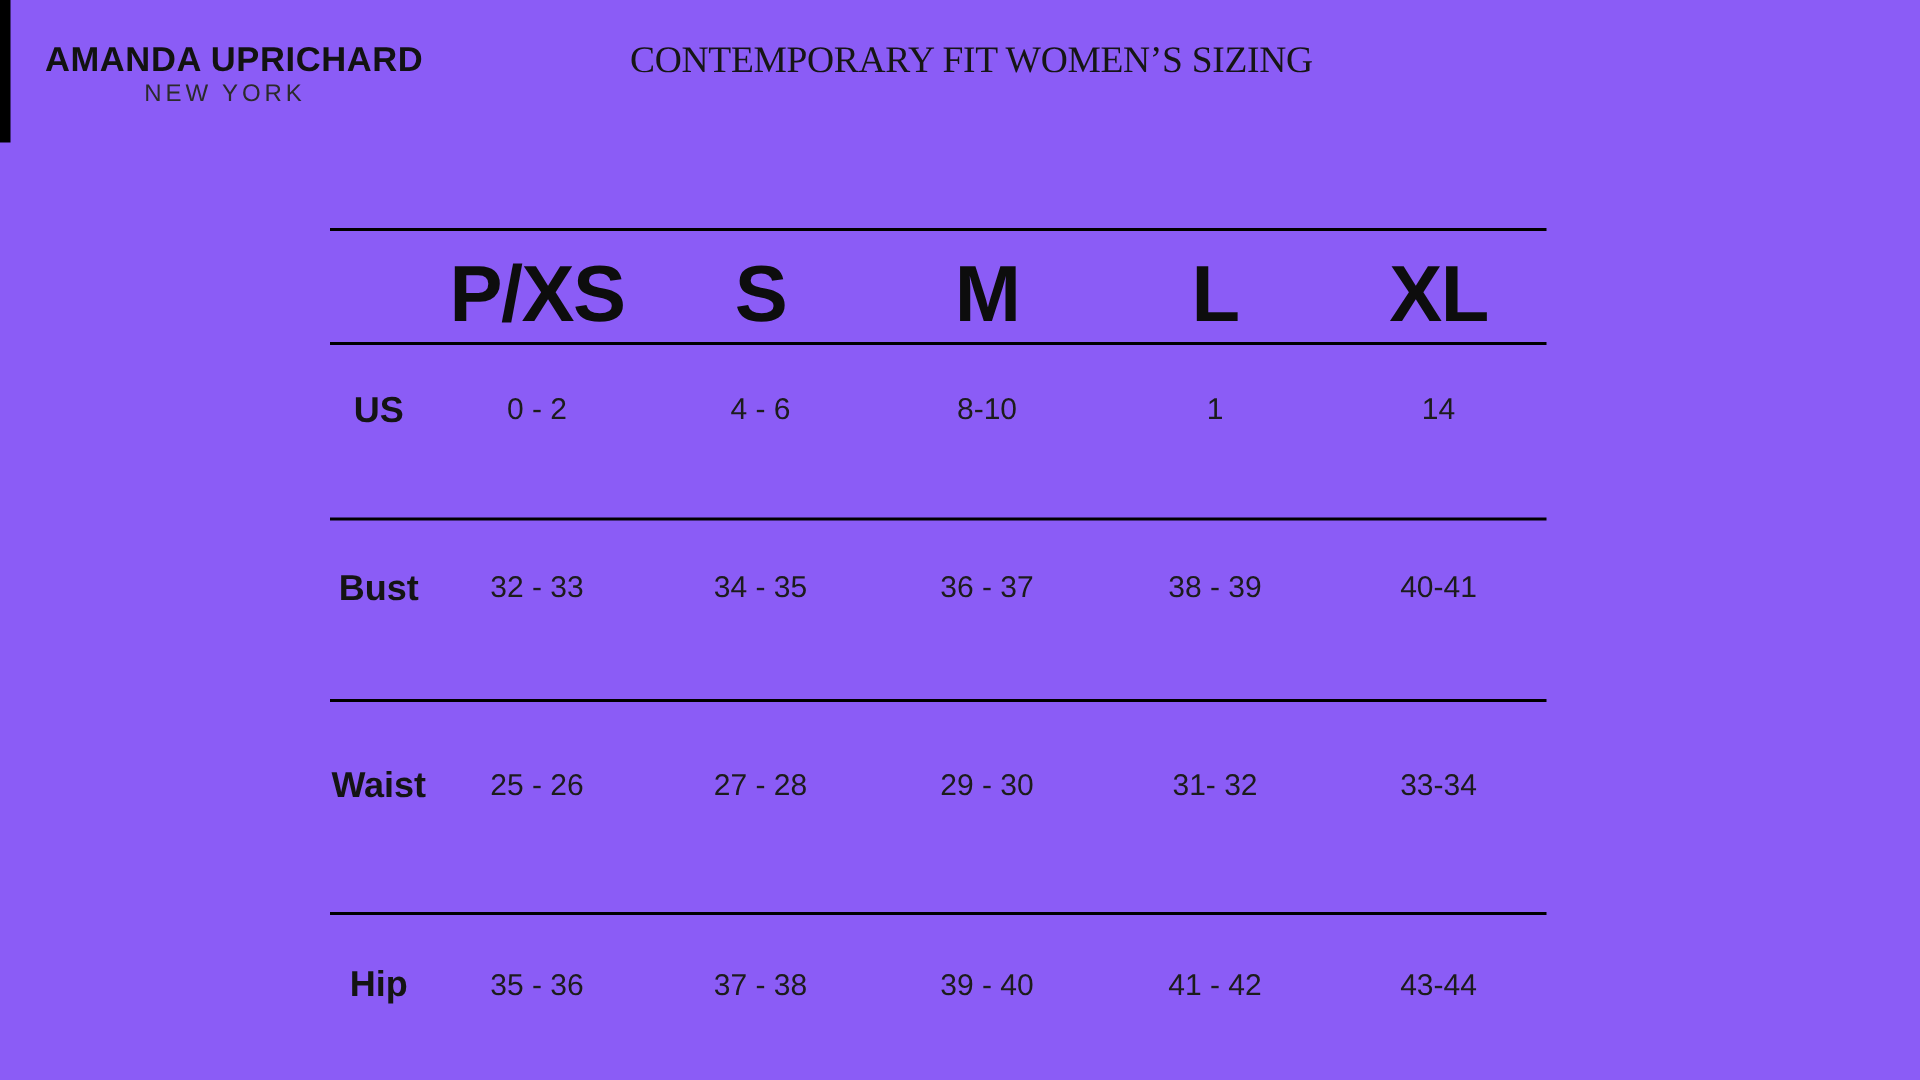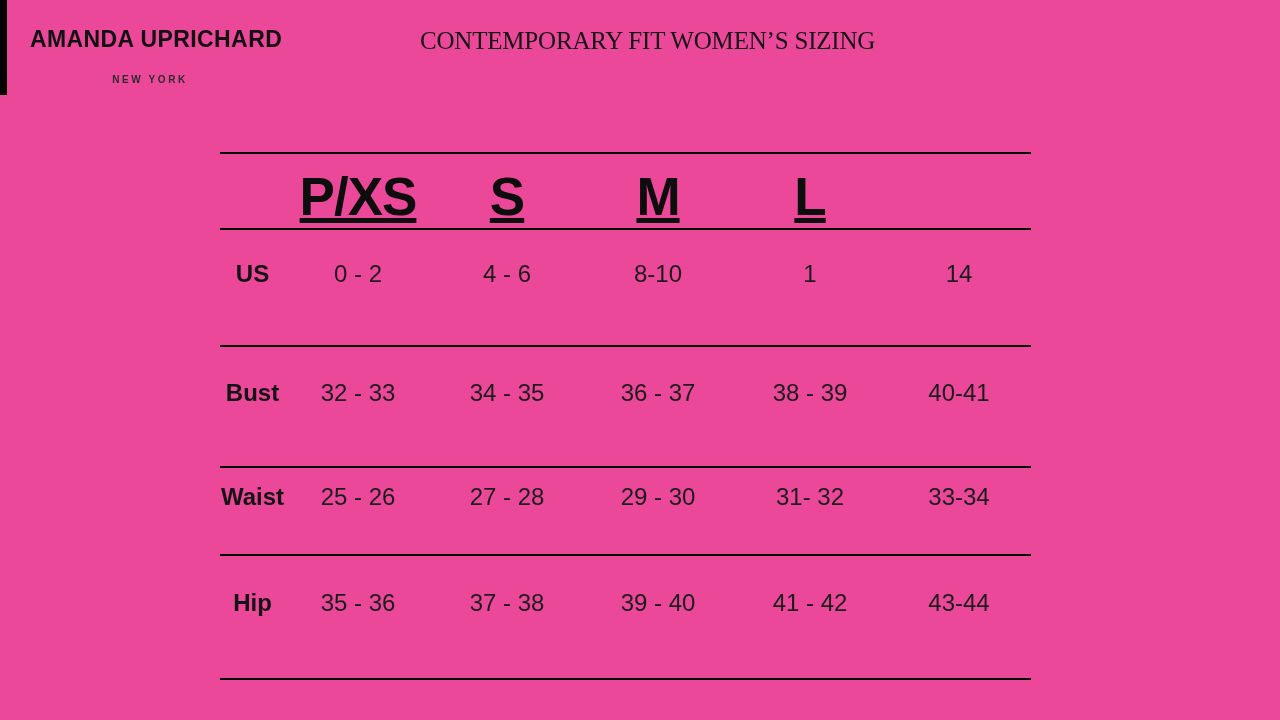--- a/index.html
+++ b/index.html
@@ -1,21 +1,21 @@
 <!DOCTYPE html>
 <html><head>
 <meta charset="utf-8">
 <style>
   * { margin: 0; padding: 0; box-sizing: border-box; }
   html, body { background: #ffffff; }
   .page {
     position: relative;
     width: 1280px;
     height: 720px;
-    background: #ec4899;
+    background: #8b5cf6;
     overflow: hidden;
     font-family: "Liberation Sans", sans-serif;
     color: #111111;
   }
 
   
   .edge-bar {
     position: absolute;
     left: 0; top: 0;
     width: 7px; height: 95px;
@@ -30,23 +30,23 @@
     text-align: center;
   }
   .logo-name {
     font-size: 23px;
     font-weight: 700;
     letter-spacing: 0.4px;
     color: #121212;
     white-space: nowrap;
   }
   .logo-sub {
-    margin-top: 21px;
-    font-size: 10px;
-    font-weight: 700;
+    margin-top: 1px;
+    font-size: 16px;
+    font-weight: 400;
     letter-spacing: 2.6px;
     color: #2b2b2b;
     white-space: nowrap;
   }
 
   
   .title {
     position: absolute;
     left: 420px; top: 27px;
     font-size: 25px;
@@ -68,45 +68,44 @@
     grid-template-columns: 65px 146px 152px 150px 154px 144px;
   }
   .trow.head {
     height: 78px;
     border-top: 2px solid #000000;
     border-bottom: 2px solid #000000;
   }
   .trow.body { border-bottom: 2px solid #000000; }
   .trow.r-us    { height: 117px; }
   .trow.r-bust  { height: 121px; }
-  .trow.r-waist { height: 88px; }
+  .trow.r-waist { height: 142px; }
   .trow.r-hip   { height: 124px; }
 
   .cell {
     display: flex;
     align-items: center;
     justify-content: center;
     white-space: nowrap;
   }
   .trow.head .cell {
     padding-top: 10px;
     font-size: 53px;
     font-weight: 700;
     letter-spacing: -1px;
     color: #0d0d0d;
-    text-decoration: underline;
   }
   .trow.body .cell { padding-bottom: 28px; }
   .cell.rowlabel {
     font-size: 24px;
     font-weight: 700;
     color: #141414;
   }
   .cell.val {
-    font-size: 24px;
+    font-size: 20px;
     font-weight: 400;
     color: #1c1c1c;
   }
 </style>
 </head>
 <body>
 
 <div class="page">
 
   <div class="edge-bar"></div>
@@ -119,20 +118,21 @@
   <div class="title">CONTEMPORARY FIT WOMEN’S SIZING</div>
 
   <div class="size-table">
 
     <div class="trow head">
       <div class="cell corner"></div>
       <div class="cell">P/XS</div>
       <div class="cell">S</div>
       <div class="cell">M</div>
       <div class="cell">L</div>
+      <div class="cell">XL</div>
     </div>
 
     <div class="trow body r-us">
       <div class="cell rowlabel">US</div>
       <div class="cell val">0 - 2</div>
       <div class="cell val">4 - 6</div>
       <div class="cell val">8-10</div>
       <div class="cell val">1</div>
       <div class="cell val">14</div>
     </div>

